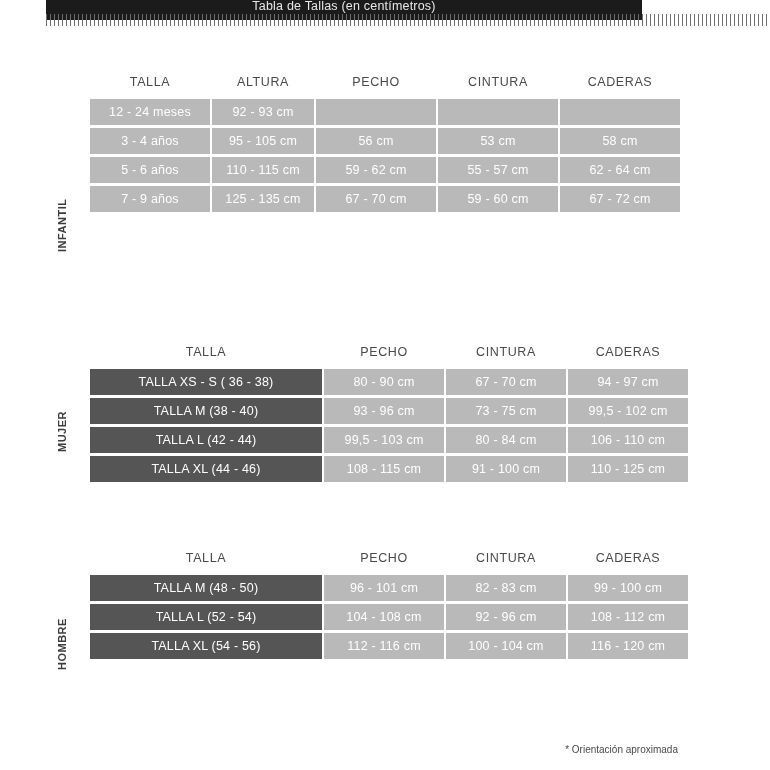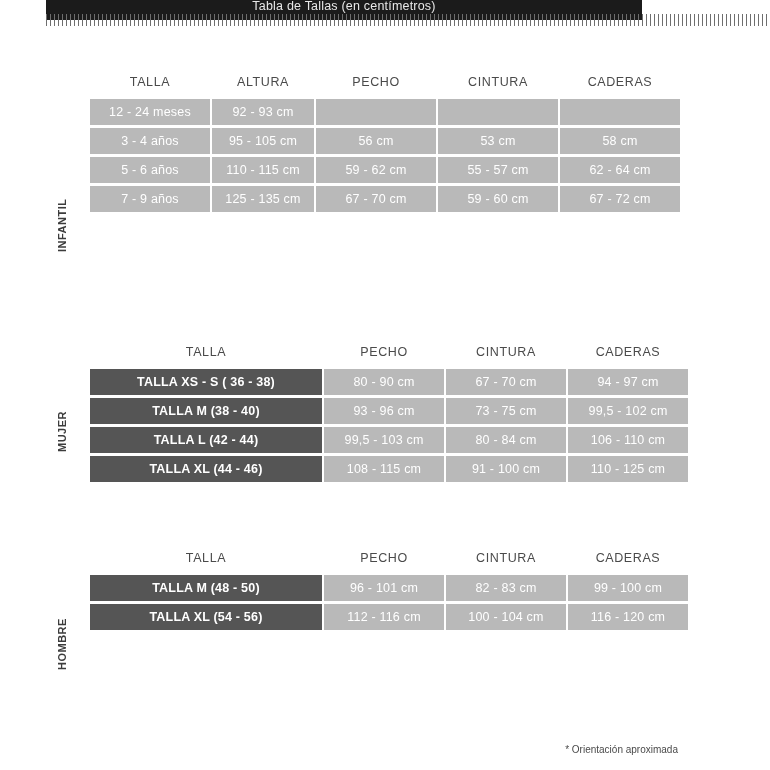--- a/index.html
+++ b/index.html
@@ -94,21 +94,21 @@
     letter-spacing: .2px;
     white-space: nowrap;
   }
   td.sizecell {
     background: #bdbdbd;
     color: #ffffff;
   }
   td.sizecell.dark {
     background: #555555;
     color: #ffffff;
-    font-weight: bold;
+    font-weight: normal;
     font-size: 12.5px;
   }
   td.valcell {
     background: #bcbcbc;
   }
   td.empty {
     background: #c9c9c9;
   }
 
   
@@ -419,20 +419,26 @@
       </tr>
     </thead>
     <tbody>
       <tr>
         <td class="sizecell dark">TALLA M (48 - 50)</td>
         <td class="valcell">96 - 101 cm</td>
         <td class="valcell">82 - 83 cm</td>
         <td class="valcell">99 - 100 cm</td>
       </tr>
       <tr>
+        <td class="sizecell dark">TALLA L (52 - 54)</td>
+        <td class="valcell">104 - 108 cm</td>
+        <td class="valcell">92 - 96 cm</td>
+        <td class="valcell">108 - 112 cm</td>
+      </tr>
+      <tr>
         <td class="sizecell dark">TALLA XL (54 - 56)</td>
         <td class="valcell">112 - 116 cm</td>
         <td class="valcell">100 - 104 cm</td>
         <td class="valcell">116 - 120 cm</td>
       </tr>
     </tbody>
   </table>
 </div>
 
 <div class="footnote">* Orientación aproximada</div>

